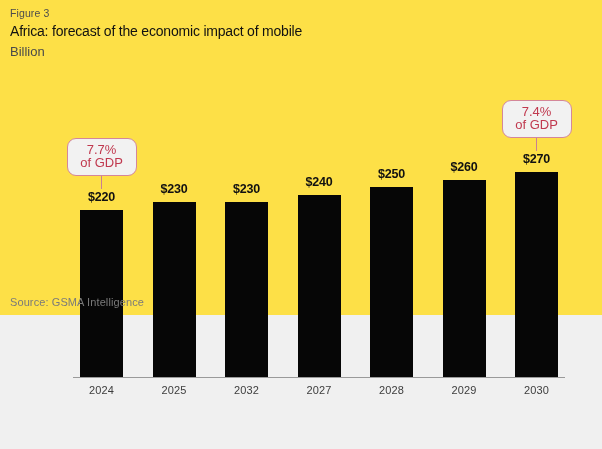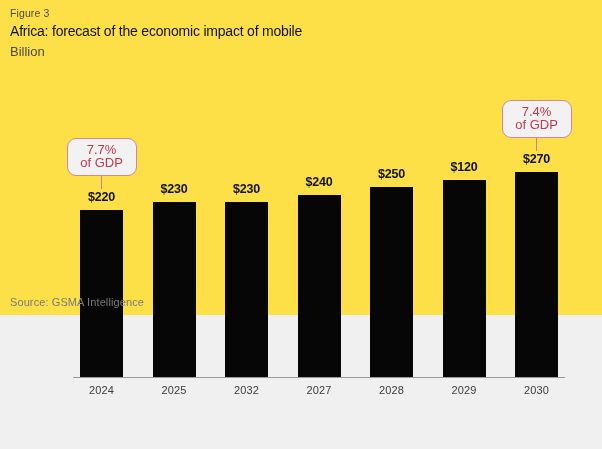--- a/index.html
+++ b/index.html
@@ -163,21 +163,21 @@
         <div class="bar-label" style="top: 174.8px;">$240</div>
         <div class="tick-label" style="top: 384px;">2027</div>
       </div>
       <div class="bar-group" style="left: 370px; width: 43px; height: 449px; bottom: auto; top: 0px;">
         <div class="bar" title="$250" style="height: 189.8px; top: 187.2px; bottom: auto;"></div>
         <div class="bar-label" style="top: 167.2px;">$250</div>
         <div class="tick-label" style="top: 384px;">2028</div>
       </div>
       <div class="bar-group" style="left: 442.5px; width: 43px; height: 449px; bottom: auto; top: 0px;">
         <div class="bar" title="$260" style="height: 197.4px; top: 179.6px; bottom: auto;"></div>
-        <div class="bar-label" style="top: 159.6px;">$120</div>
+        <div class="bar-label" style="top: 159.6px;">$260</div>
         <div class="tick-label" style="top: 384px;">2029</div>
       </div>
       <div class="bar-group" style="left: 515px; width: 43px; height: 449px; bottom: auto; top: 0px;">
         <div class="bar" title="$270" style="height: 205px; top: 172px; bottom: auto;"></div>
         <div class="bar-label" style="top: 152px;">$270</div>
         <div class="tick-label" style="top: 384px;">2030</div>
       </div>
       <div class="callout" style="left: 66.5px; top: 138px; width: 70px; height: 38px;">
         <span class="callout-line1">7.7%</span>
         <span class="callout-line2">of GDP</span>

